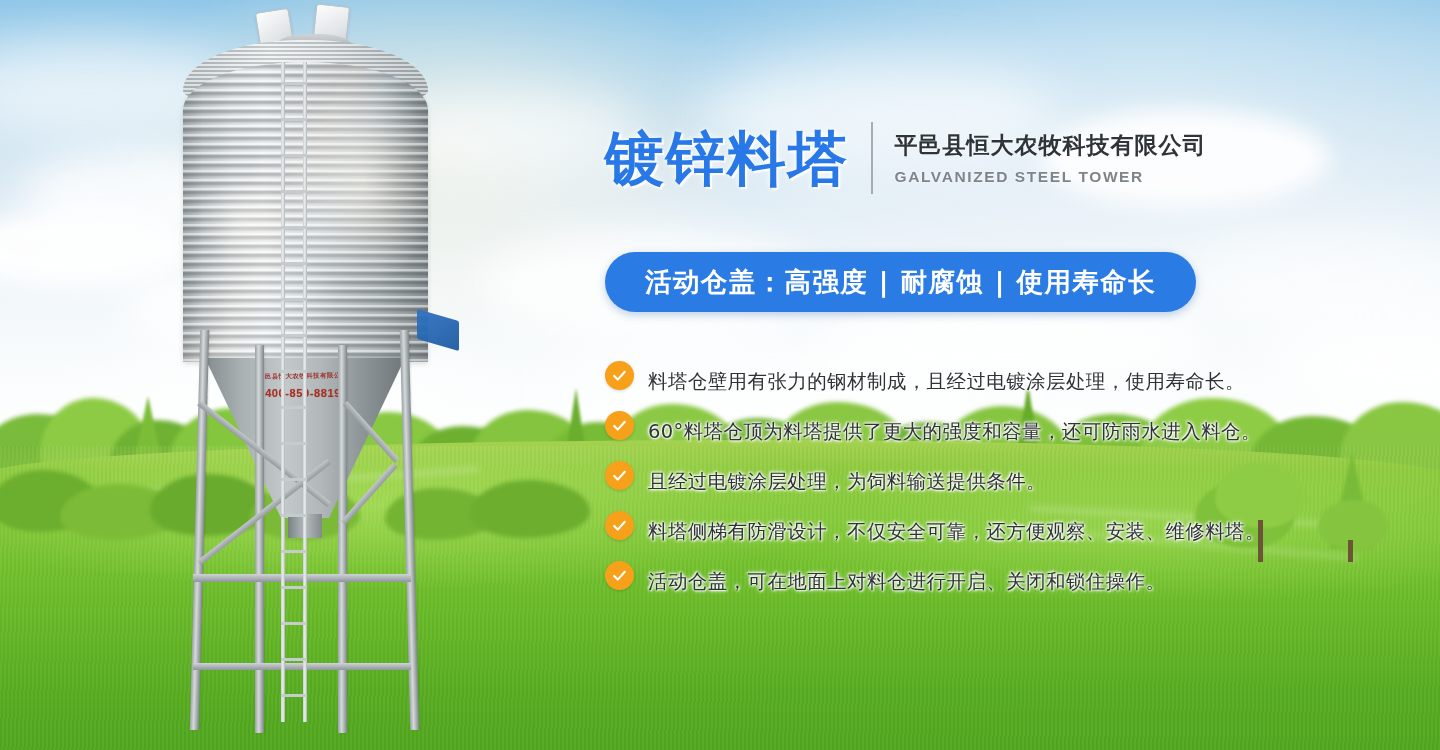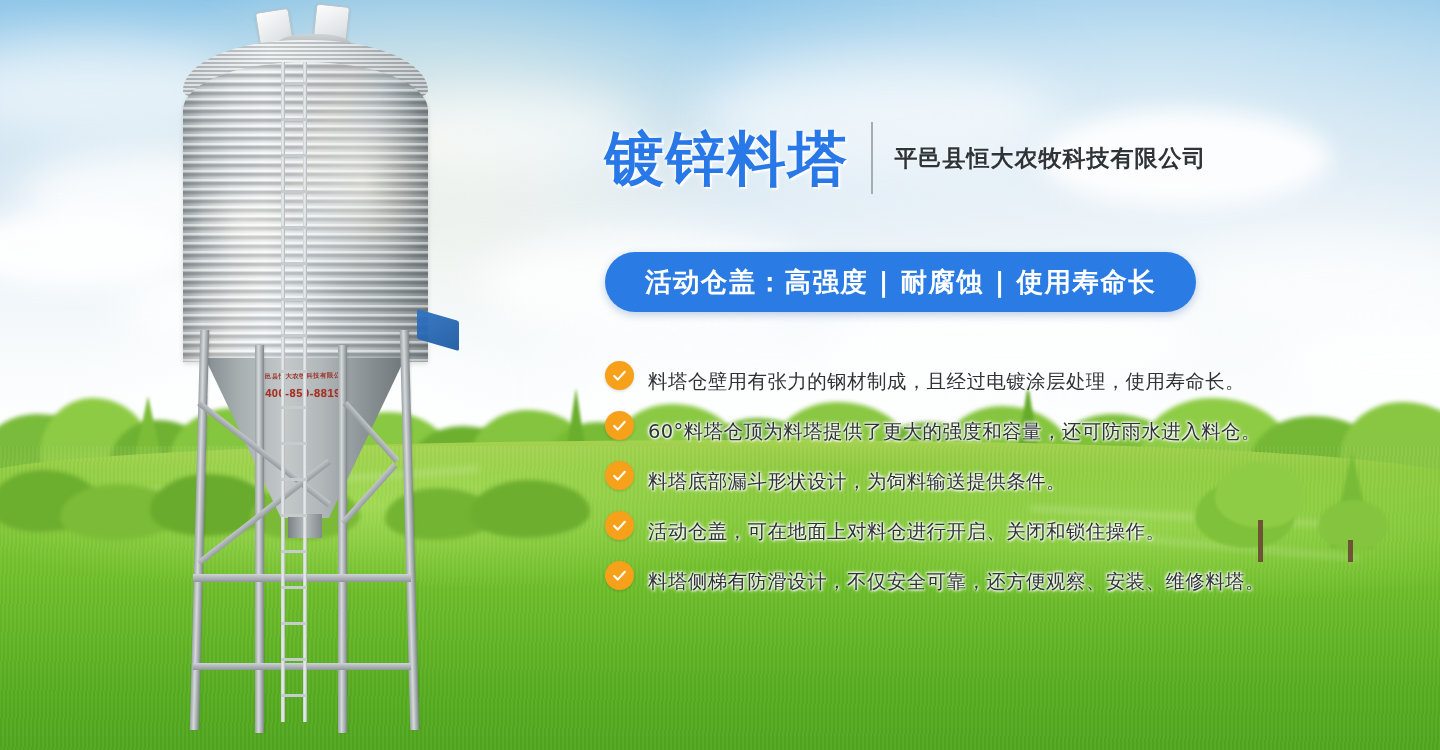--- a/index.html
+++ b/index.html
@@ -402,20 +402,21 @@
     </div>
   </div>
 
   <div class="content">
 
     <div class="headrow">
       <div class="main-title">镀锌料塔</div>
       <div class="divider"></div>
       <div class="brandblock">
         <div class="company">平邑县恒大农牧科技有限公司</div>
+        <div class="subtitle-en">GALVANIZED STEEL TOWER</div>
       </div>
     </div>
 
     <div class="pill">活动仓盖：高强度 | 耐腐蚀 | 使用寿命长</div>
 
     <div class="features">
 
       <div class="feature">
         <span class="check">
           <svg width="17" height="17" viewBox="0 0 24 24">
@@ -433,36 +434,36 @@
         </span>
         <span class="feature-text">60°料塔仓顶为料塔提供了更大的强度和容量，还可防雨水进入料仓。</span>
       </div>
 
       <div class="feature">
         <span class="check">
           <svg width="17" height="17" viewBox="0 0 24 24">
               <path d="M4.5 12.6l5 5.2L19.5 6.8" fill="none" stroke="#ffffff" stroke-width="3" stroke-linecap="round" stroke-linejoin="round"></path>
             </svg>
         </span>
-        <span class="feature-text">料塔底部漏斗形状设计，为饲料输送提供条件。</span>
+        <span class="feature-text">且经过电镀涂层处理，为饲料输送提供条件。</span>
+      </div>
+
+      <div class="feature">
+        <span class="check">
+          <svg width="17" height="17" viewBox="0 0 24 24">
+              <path d="M4.5 12.6l5 5.2L19.5 6.8" fill="none" stroke="#ffffff" stroke-width="3" stroke-linecap="round" stroke-linejoin="round"></path>
+            </svg>
+        </span>
+        <span class="feature-text">料塔侧梯有防滑设计，不仅安全可靠，还方便观察、安装、维修料塔。</span>
       </div>
 
       <div class="feature">
         <span class="check">
           <svg width="17" height="17" viewBox="0 0 24 24">
               <path d="M4.5 12.6l5 5.2L19.5 6.8" fill="none" stroke="#ffffff" stroke-width="3" stroke-linecap="round" stroke-linejoin="round"></path>
             </svg>
         </span>
         <span class="feature-text">活动仓盖，可在地面上对料仓进行开启、关闭和锁住操作。</span>
       </div>
 
-      <div class="feature">
-        <span class="check">
-          <svg width="17" height="17" viewBox="0 0 24 24">
-              <path d="M4.5 12.6l5 5.2L19.5 6.8" fill="none" stroke="#ffffff" stroke-width="3" stroke-linecap="round" stroke-linejoin="round"></path>
-            </svg>
-        </span>
-        <span class="feature-text">料塔侧梯有防滑设计，不仅安全可靠，还方便观察、安装、维修料塔。</span>
-      </div>
-
     </div>
   </div>
 </div>
 
 </body></html>

